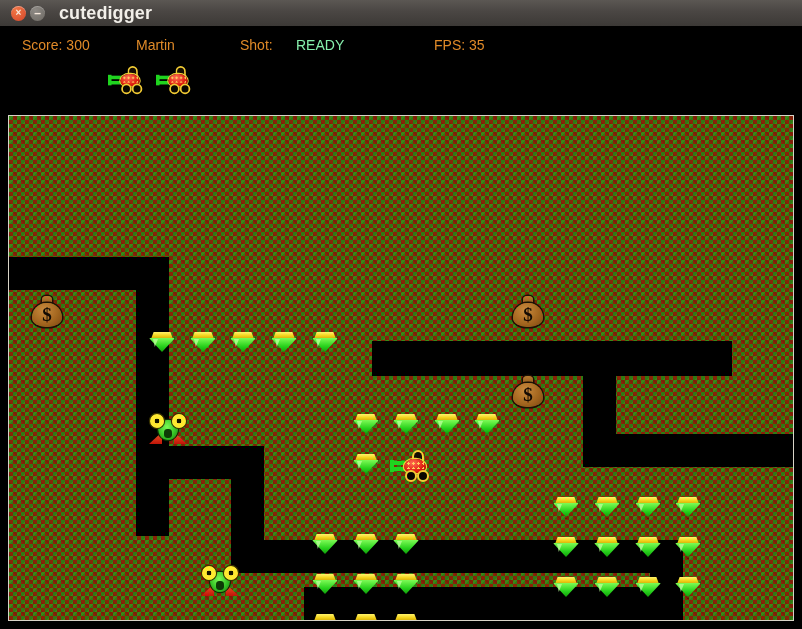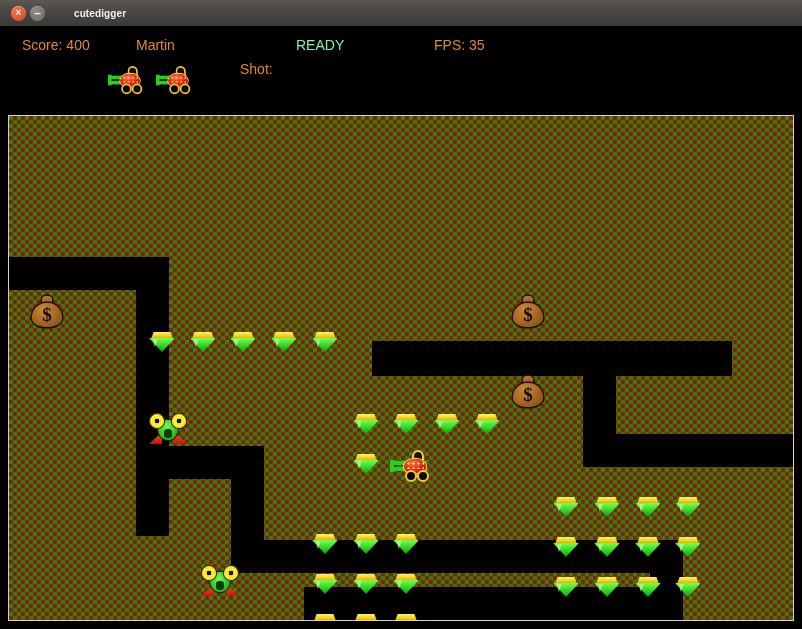--- a/index.html
+++ b/index.html
@@ -20,34 +20,34 @@
     display:flex;align-items:center;justify-content:center;
     font-size:10px;line-height:1;color:#f7e9dd;font-weight:bold;
   }
   .winbtn.close{background:radial-gradient(circle at 35% 30%,#f07746,#d4452a);
      box-shadow:inset 0 1px 0 rgba(255,255,255,.35);margin-left:11px;}
   .winbtn.min{background:radial-gradient(circle at 35% 30%,#8e8a85,#6d6963);
      box-shadow:inset 0 1px 0 rgba(255,255,255,.25);margin-left:4px;}
   .winbtn .glyph{display:block;transform:translateY(-0.5px);}
   .winbtn.min .glyph{font-size:12px;}
   #wintitle{
-    margin-left:29px;color:#f2efe9;font-size:10px;font-weight:bold;
+    margin-left:14px;color:#f2efe9;font-size:18px;font-weight:bold;
     letter-spacing:.1px;
   }
 
   
   #hud{position:absolute;left:0;top:26px;width:802px;height:89px;background:#000;}
   .hud-item{position:absolute;font-size:14px;white-space:nowrap;}
   .hud-label{color:#e08a28;}
   .hud-value{color:#e08a28;}
   .hud-value.ready{color:#86efac;}
 
   #hud-score{left:22px;top:11px;}
   #hud-name{left:136px;top:11px;}
-  #hud-shot{left:240px;top:11px;margin-top:24px;}
+  #hud-shot{left:240px;top:11px;}
   #hud-shotval{left:296px;top:11px;}
   #hud-fps{left:434px;top:11px;}
 
   #lives{position:absolute;left:108px;top:40px;display:flex;gap:12px;}
 
   
   #field-wrap{
     position:absolute;left:8px;top:115px;width:786px;height:506px;
     border:1px solid #d9d4c8;box-sizing:border-box;background:#000;
   }
@@ -198,21 +198,21 @@
     <div class="winbtn close">
       <span class="glyph">×</span>
     </div>
     <div class="winbtn min">
       <span class="glyph">–</span>
     </div>
     <div id="wintitle">cutedigger</div>
   </div>
 
   <div id="hud">
-    <div class="hud-item hud-label" id="hud-score">Score: 400</div>
+    <div class="hud-item hud-label" id="hud-score">Score: 300</div>
     <div class="hud-item hud-label" id="hud-name">Martin</div>
     <div class="hud-item hud-label" id="hud-shot">Shot:</div>
     <div class="hud-item hud-value ready" id="hud-shotval">READY</div>
     <div class="hud-item hud-label" id="hud-fps">FPS: 35</div>
     <div id="lives">
         <div class="car lifecar" style="position: relative;">
           <div class="c-gunbar"></div>
           <div class="c-gun1"></div>
           <div class="c-gun2"></div>
           <div class="c-cab"></div>

